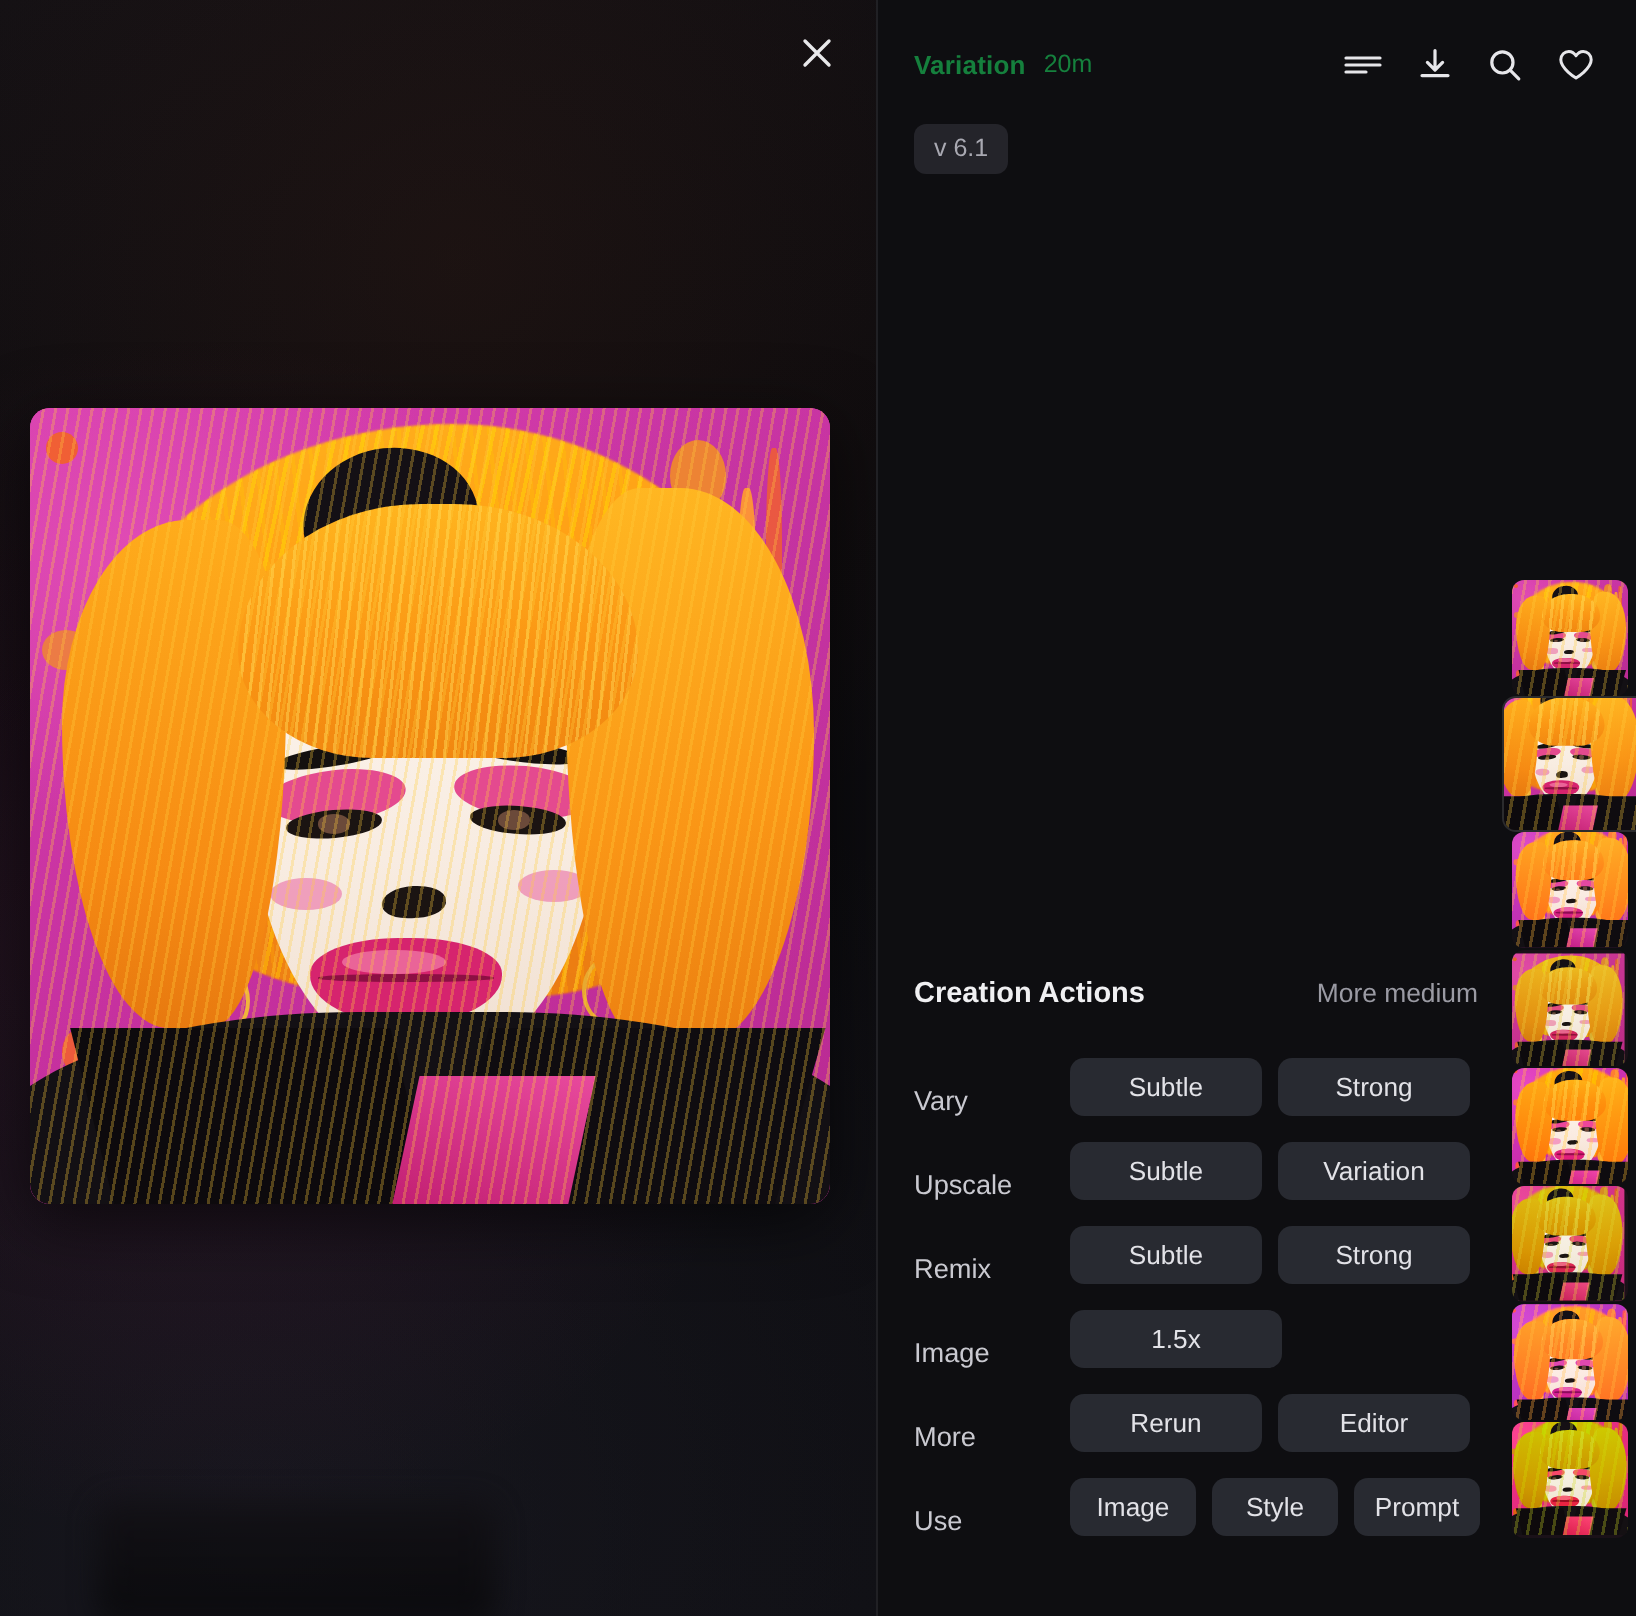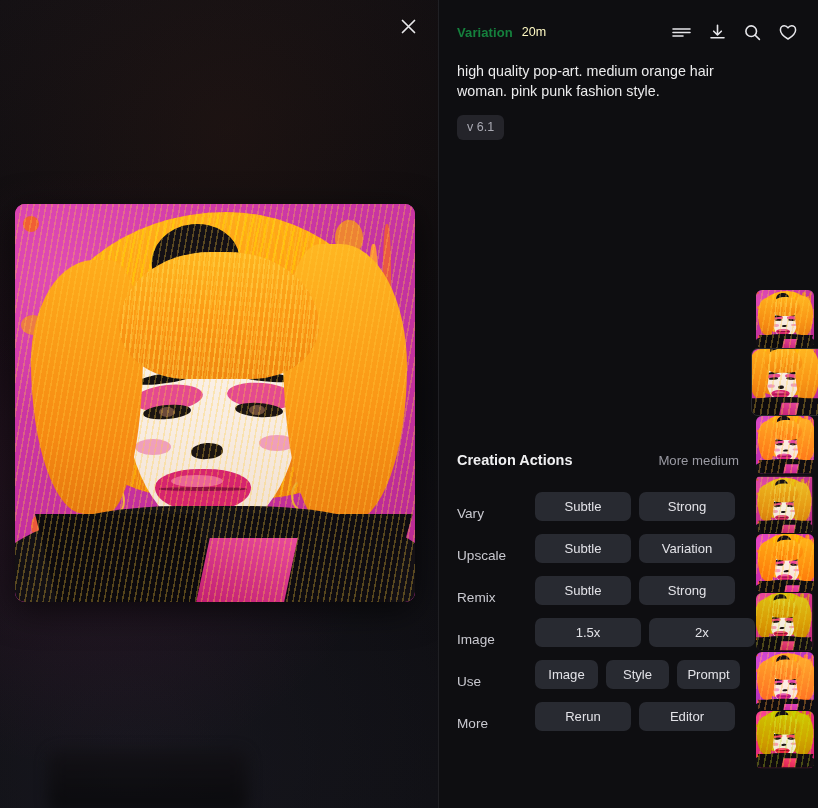--- a/index.html
+++ b/index.html
@@ -207,21 +207,21 @@
     padding: 16px 18px 0 18px;
     height: 48px;
   }
   #title-text {
     color: #15803d;
     font-size: 13px;
     font-weight: 700;
     letter-spacing: .1px;
   }
   #title-time {
-    color: #fef9c3;
+    color: #15803d;
     font-size: 12.5px;
     margin-left: 9px;
     font-weight: 400;
   }
   #header-icons {
     margin-left: auto;
     display: flex; align-items: center; gap: 18px;
     padding-right: 3px;
   }
   .hicon { cursor: pointer; display: flex; align-items: center; justify-content: center; }
@@ -265,21 +265,21 @@
     width: 66px; height: 66px;
     margin-right: 0;
     border-radius: 6px 0 0 6px;
     outline: 1px solid rgba(255,255,255,0.12);
   }
   .thumb .art { transform: scale(1.02); }
 
   
   #actions {
     position: absolute;
-    left: 0; top: 452px;
+    left: 0; top: 489px;
     width: 300px;
     padding: 0 0 0 18px;
   }
   #actions-head {
     display: flex; align-items: baseline;
     width: 282px;
     margin-bottom: 11px;
   }
   #actions-title {
     color: #f0f0f2;
@@ -411,21 +411,20 @@
           </svg>
         </span>
         <span class="hicon">
           <svg width="18" height="17" viewBox="0 0 18 17" aria-hidden="true">
             <path d="M9 15 C9 15 1.4 10.4 1.4 5.9 C1.4 3.4 3.3 1.7 5.4 1.7 C6.9 1.7 8.2 2.6 9 3.9 C9.8 2.6 11.1 1.7 12.6 1.7 C14.7 1.7 16.6 3.4 16.6 5.9 C16.6 10.4 9 15 9 15 Z" stroke="#e6e6ea" stroke-width="1.5" fill="none" stroke-linejoin="round"></path>
           </svg>
         </span>
       </div>
     </div>
 
-    <div id="prompt-text">high quality pop-art. medium orange hair woman. pink punk fashion style.</div>
 
     <div id="version-badge">v 6.1</div>
 
     
     <div id="filmstrip">
         <div class="thumb">
           <div class="art" style="filter: hue-rotate(0deg) saturate(1); transform: scale(1) translate(0%, 0%);">
         <div class="bg-magenta"></div>
         <div class="bg-mag2"></div>
 
@@ -841,35 +840,34 @@
             <span class="row-label">Remix</span>
             <div class="btns">
               <button class="abtn w2">Subtle</button>
               <button class="abtn w2">Strong</button>
             </div>
           </div>
           <div class="action-row">
             <span class="row-label">Image</span>
             <div class="btns">
               <button class="abtn w3">1.5x</button>
-              <button class="abtn w3">2x</button>
+            </div>
+          </div>
+          <div class="action-row">
+            <span class="row-label">More</span>
+            <div class="btns">
+              <button class="abtn w2">Rerun</button>
+              <button class="abtn w2">Editor</button>
             </div>
           </div>
           <div class="action-row">
             <span class="row-label">Use</span>
             <div class="btns">
               <button class="abtn w5">Image</button>
               <button class="abtn w5">Style</button>
               <button class="abtn w5">Prompt</button>
             </div>
           </div>
-          <div class="action-row">
-            <span class="row-label">More</span>
-            <div class="btns">
-              <button class="abtn w2">Rerun</button>
-              <button class="abtn w2">Editor</button>
-            </div>
-          </div>
         </div>
     </div>
 
   </div>
 </div>
 
 </body></html>

